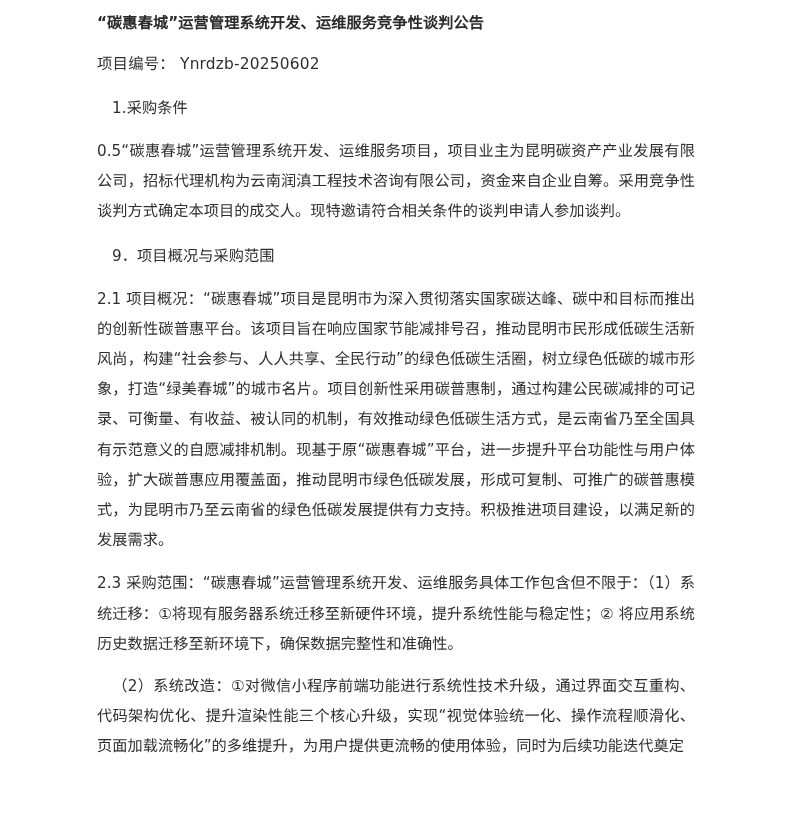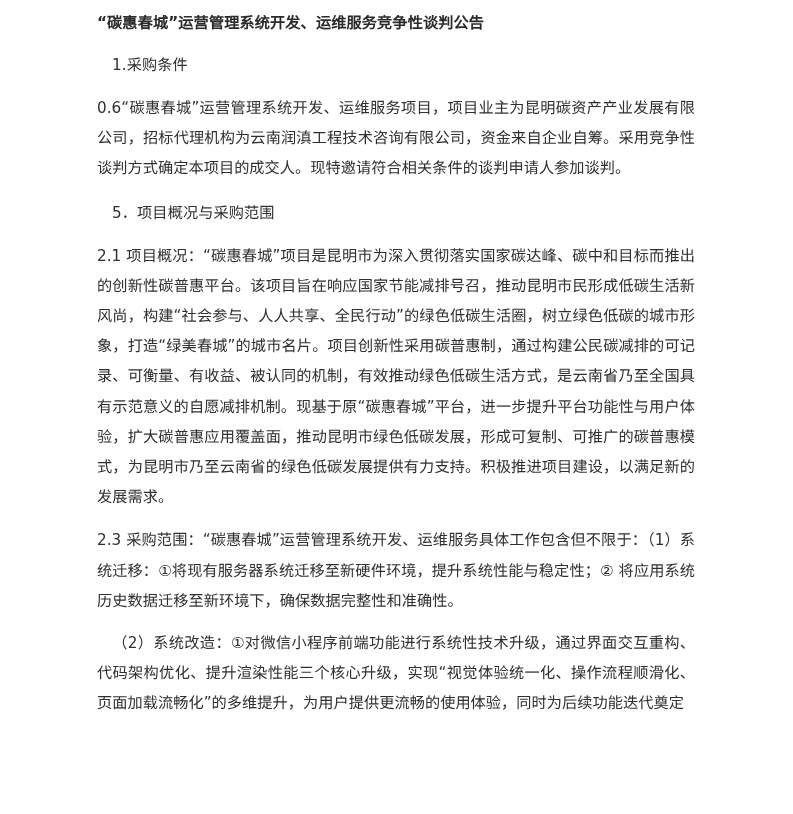--- a/index.html
+++ b/index.html
@@ -62,26 +62,27 @@
   .para.indent { text-indent: 1em; }
   .para.tight { margin-top: 12px; }
 </style>
 </head>
 <body>
 
 <div class="page">
 
   <h1 class="doc-title">“碳惠春城”运营管理系统开发、运维服务竞争性谈判公告</h1>
 
+  <p class="project-no">项目编号： Ynrdzb-20250602</p>
 
   <h2 class="heading">1.采购条件</h2>
 
-  <p class="para">0.6“碳惠春城”运营管理系统开发、运维服务项目，项目业主为昆明碳资产产业发展有限公司，招标代理机构为云南润滇工程技术咨询有限公司，资金来自企业自筹。采用竞争性谈判方式确定本项目的成交人。现特邀请符合相关条件的谈判申请人参加谈判。</p>
+  <p class="para">0.5“碳惠春城”运营管理系统开发、运维服务项目，项目业主为昆明碳资产产业发展有限公司，招标代理机构为云南润滇工程技术咨询有限公司，资金来自企业自筹。采用竞争性谈判方式确定本项目的成交人。现特邀请符合相关条件的谈判申请人参加谈判。</p>
 
-  <h2 class="heading gap-lg">5．项目概况与采购范围</h2>
+  <h2 class="heading gap-lg">9．项目概况与采购范围</h2>
 
   <p class="para">2.1 项目概况：“碳惠春城”项目是昆明市为深入贯彻落实国家碳达峰、碳中和目标而推出的创新性碳普惠平台。该项目旨在响应国家节能减排号召，推动昆明市民形成低碳生活新风尚，构建“社会参与、人人共享、全民行动”的绿色低碳生活圈，树立绿色低碳的城市形象，打造“绿美春城”的城市名片。项目创新性采用碳普惠制，通过构建公民碳减排的可记录、可衡量、有收益、被认同的机制，有效推动绿色低碳生活方式，是云南省乃至全国具有示范意义的自愿减排机制。现基于原“碳惠春城”平台，进一步提升平台功能性与用户体验，扩大碳普惠应用覆盖面，推动昆明市绿色低碳发展，形成可复制、可推广的碳普惠模式，为昆明市乃至云南省的绿色低碳发展提供有力支持。积极推进项目建设，以满足新的发展需求。</p>
 
 
   <p class="para">2.3 采购范围：“碳惠春城”运营管理系统开发、运维服务具体工作包含但不限于：（1）系统迁移：①将现有服务器系统迁移至新硬件环境，提升系统性能与稳定性；② 将应用系统历史数据迁移至新环境下，确保数据完整性和准确性。</p>
 
   <p class="para indent tight">（2）系统改造：①对微信小程序前端功能进行系统性技术升级，通过界面交互重构、代码架构优化、提升渲染性能三个核心升级，实现“视觉体验统一化、操作流程顺滑化、页面加载流畅化”的多维提升，为用户提供更流畅的使用体验，同时为后续功能迭代奠定</p>
 
 </div>
 

